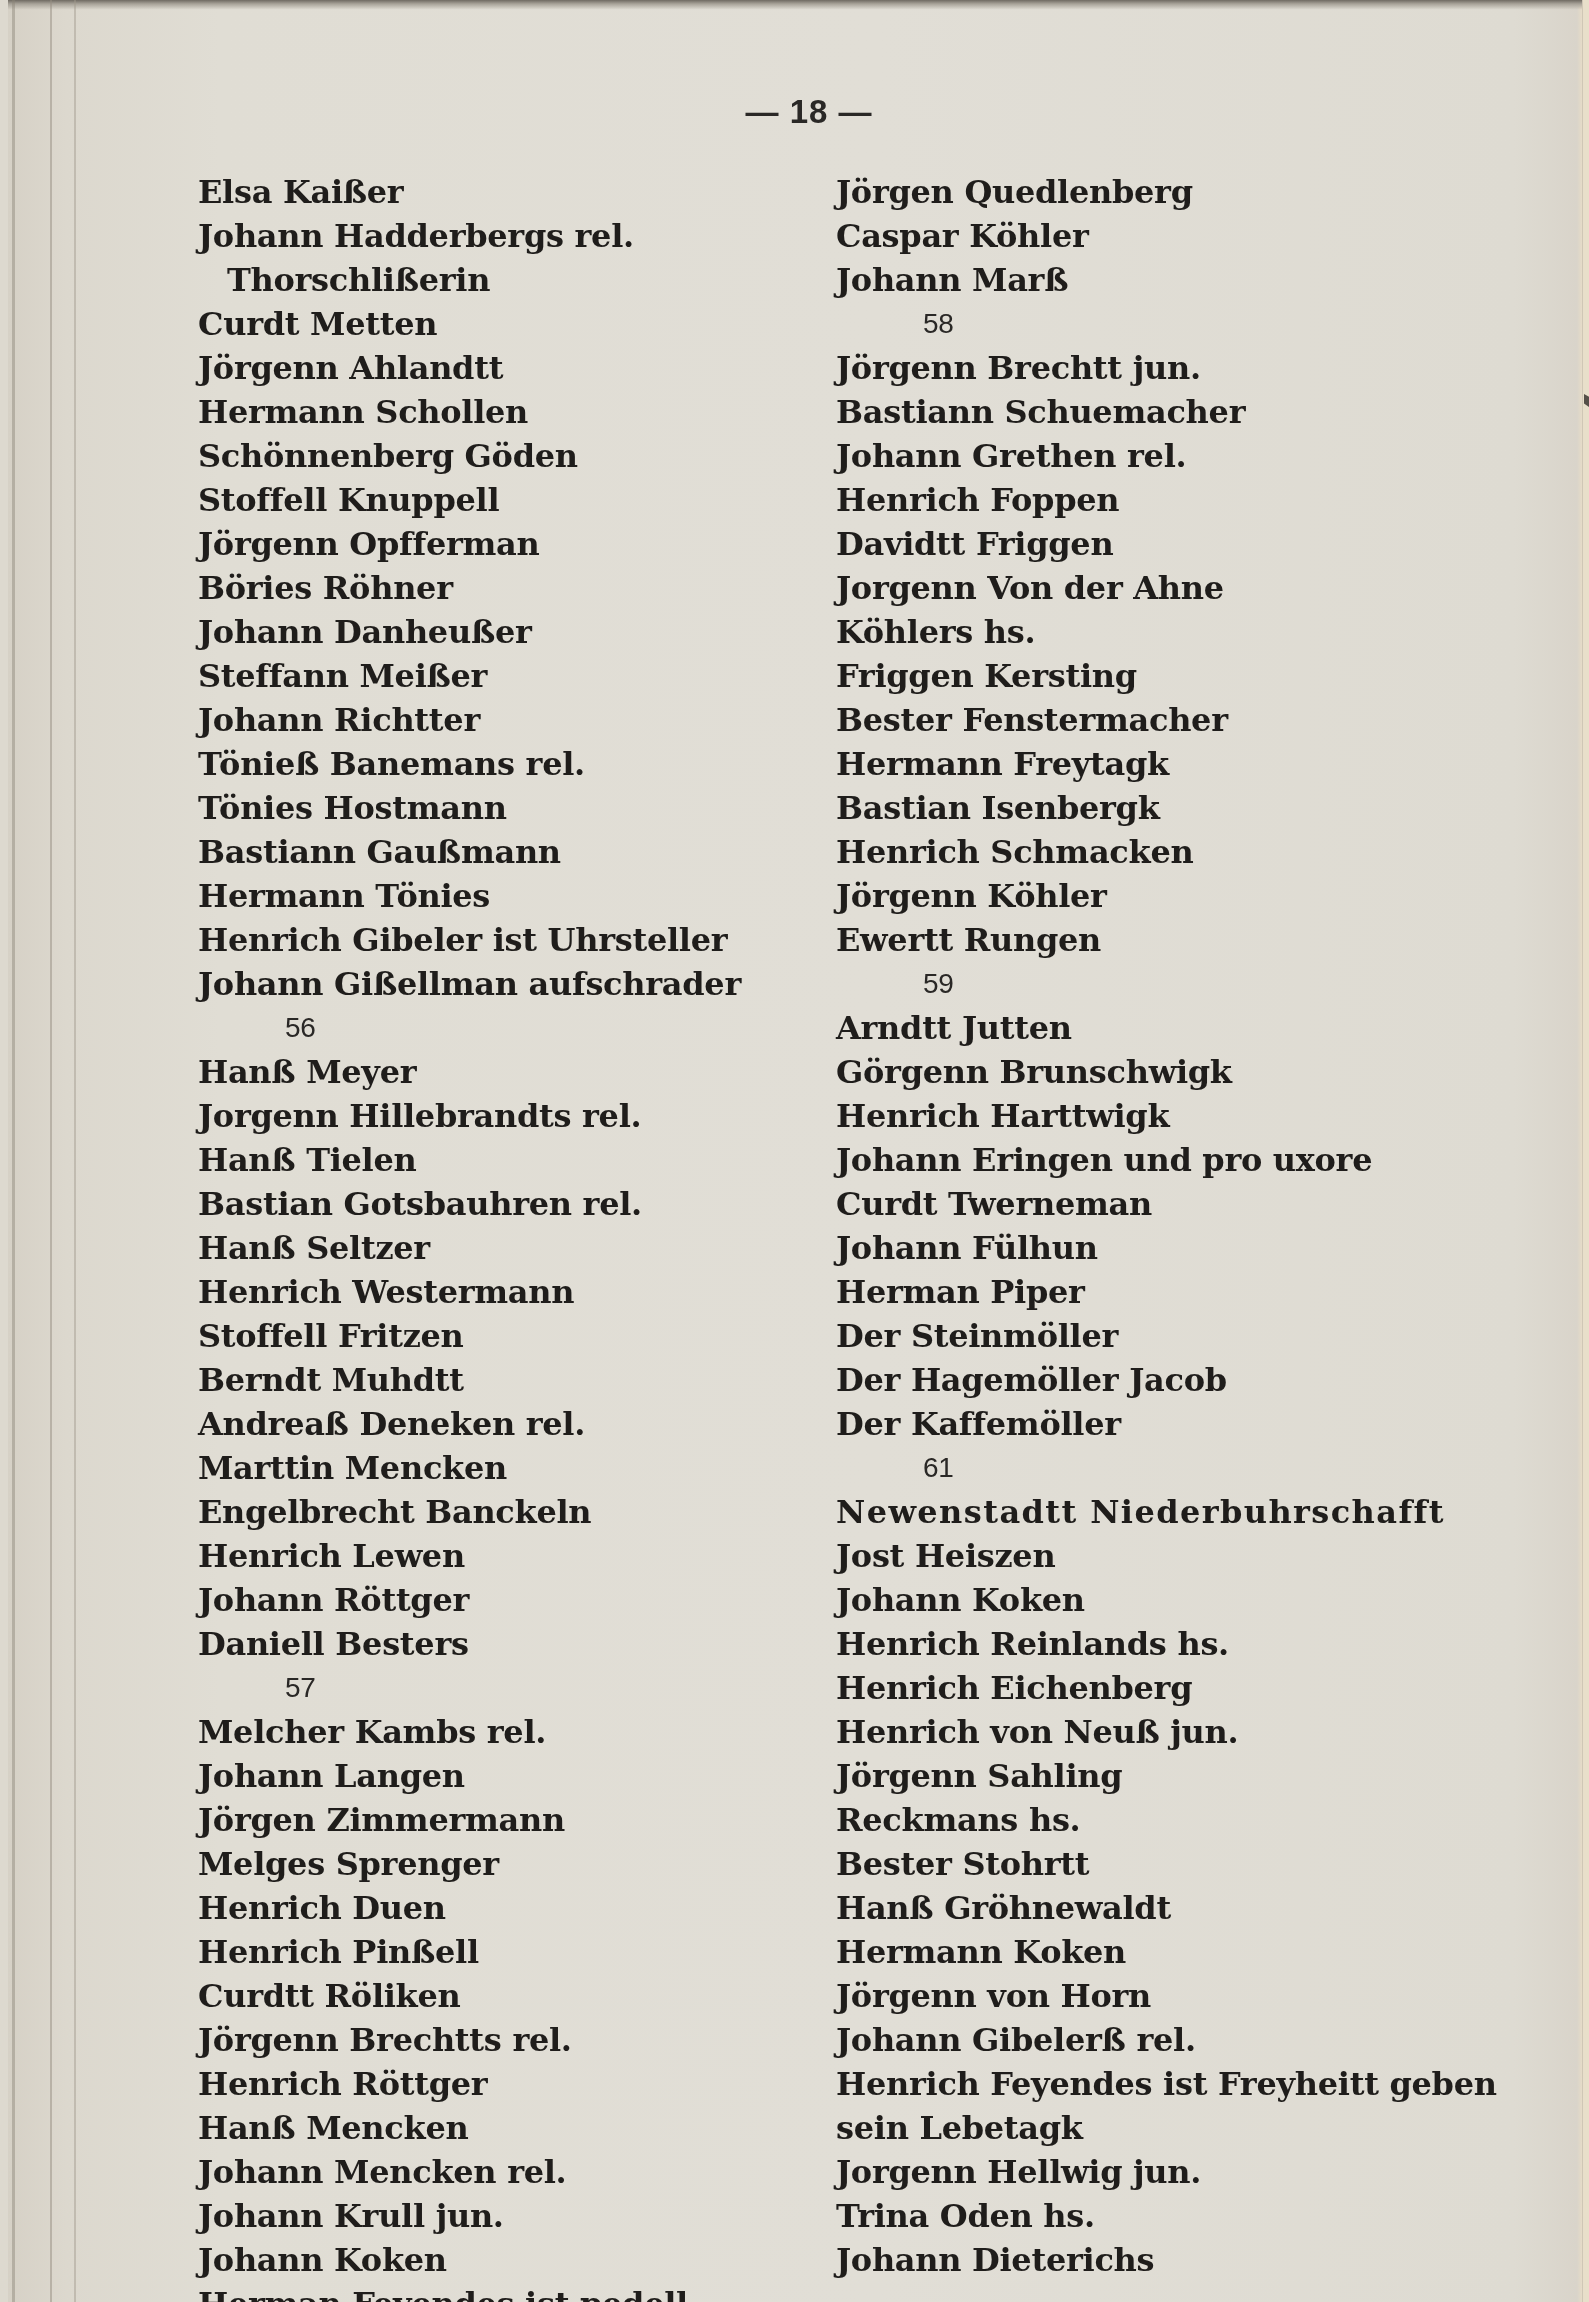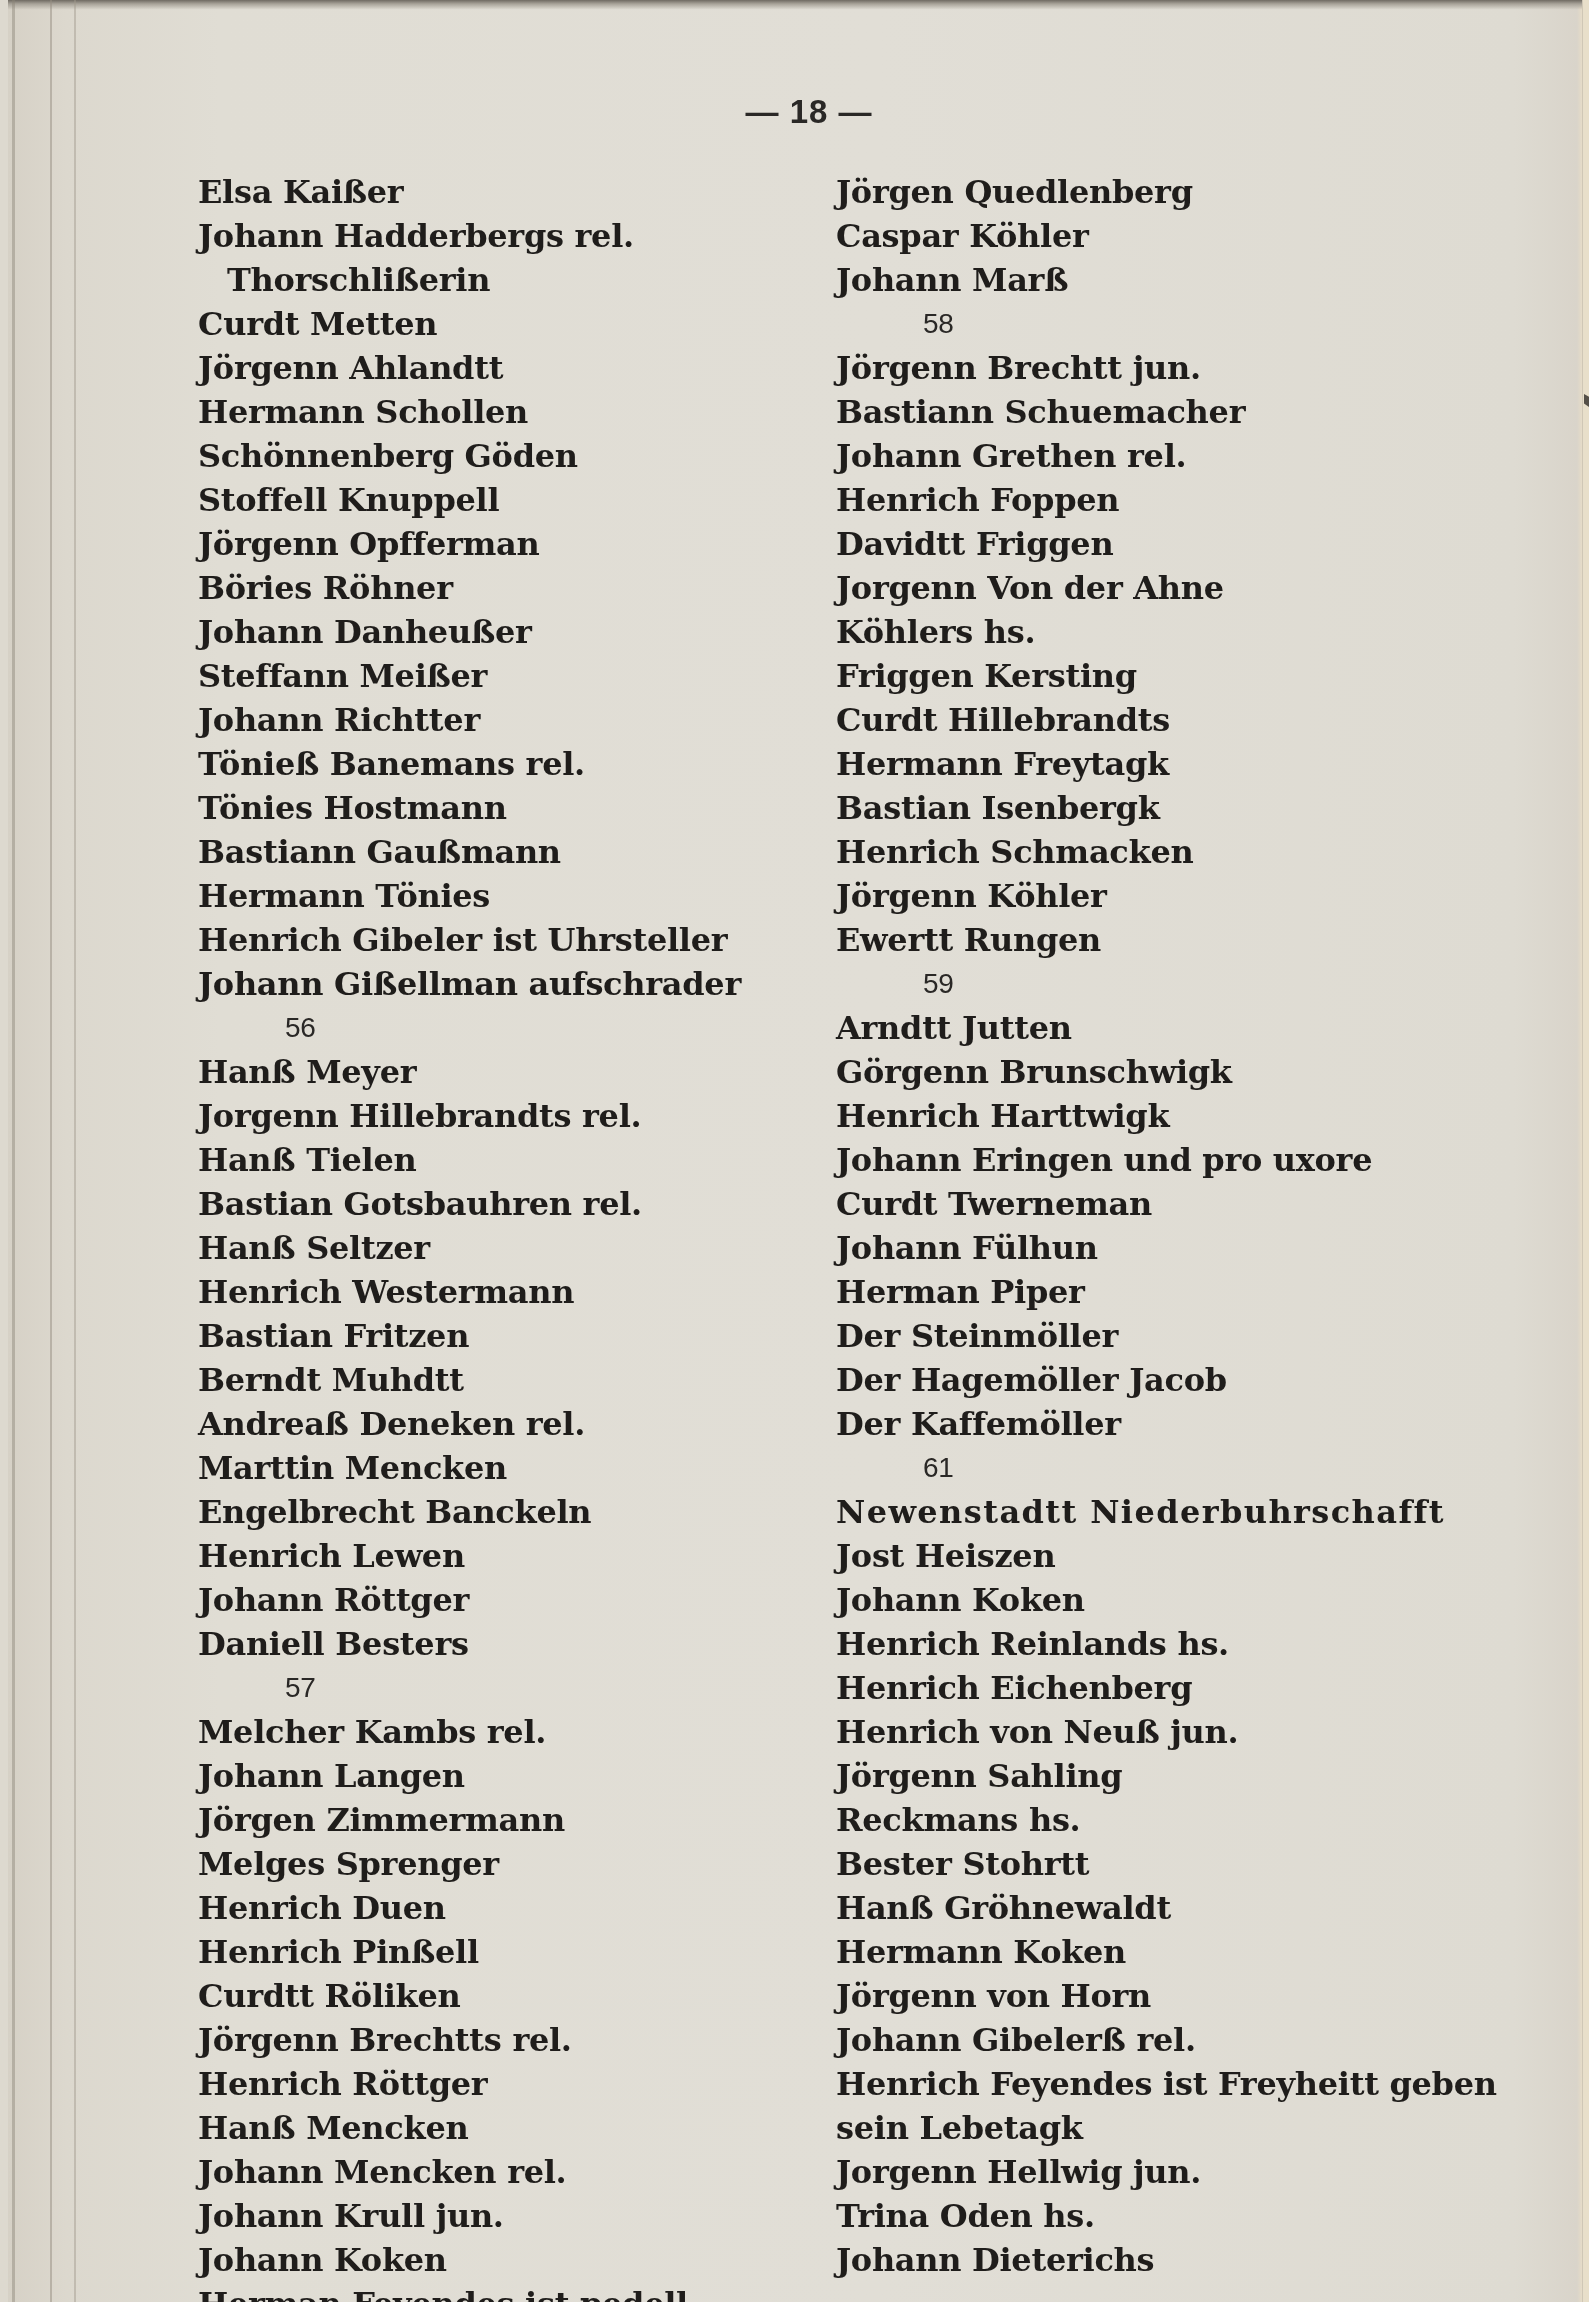--- a/index.html
+++ b/index.html
@@ -124,21 +124,21 @@
       <li class="line">Hermann Tönies</li>
       <li class="line">Henrich Gibeler ist Uhrsteller</li>
       <li class="line">Johann Gißellman aufschrader</li>
       <li class="line section">56</li>
       <li class="line">Hanß Meyer</li>
       <li class="line">Jorgenn Hillebrandts rel.</li>
       <li class="line">Hanß Tielen</li>
       <li class="line">Bastian Gotsbauhren rel.</li>
       <li class="line">Hanß Seltzer</li>
       <li class="line">Henrich Westermann</li>
-      <li class="line">Bastian Fritzen</li>
+      <li class="line">Stoffell Fritzen</li>
       <li class="line">Berndt Muhdtt</li>
       <li class="line">Andreaß Deneken rel.</li>
       <li class="line">Marttin Mencken</li>
       <li class="line">Engelbrecht Banckeln</li>
       <li class="line">Henrich Lewen</li>
       <li class="line">Johann Röttger</li>
       <li class="line">Daniell Besters</li>
       <li class="line section">57</li>
       <li class="line">Melcher Kambs rel.</li>
       <li class="line">Johann Langen</li>
@@ -161,21 +161,21 @@
       <li class="line">Johann Marß</li>
       <li class="line section">58</li>
       <li class="line">Jörgenn Brechtt jun.</li>
       <li class="line">Bastiann Schuemacher</li>
       <li class="line">Johann Grethen rel.</li>
       <li class="line">Henrich Foppen</li>
       <li class="line">Davidtt Friggen</li>
       <li class="line">Jorgenn Von der Ahne</li>
       <li class="line">Köhlers hs.</li>
       <li class="line">Friggen Kersting</li>
-      <li class="line">Curdt Hillebrandts</li>
+      <li class="line">Bester Fenstermacher</li>
       <li class="line">Hermann Freytagk</li>
       <li class="line">Bastian Isenbergk</li>
       <li class="line">Henrich Schmacken</li>
       <li class="line">Jörgenn Köhler</li>
       <li class="line">Ewertt Rungen</li>
       <li class="line section">59</li>
       <li class="line">Arndtt Jutten</li>
       <li class="line">Görgenn Brunschwigk</li>
       <li class="line">Henrich Harttwigk</li>
       <li class="line">Johann Eringen und pro uxore</li>

